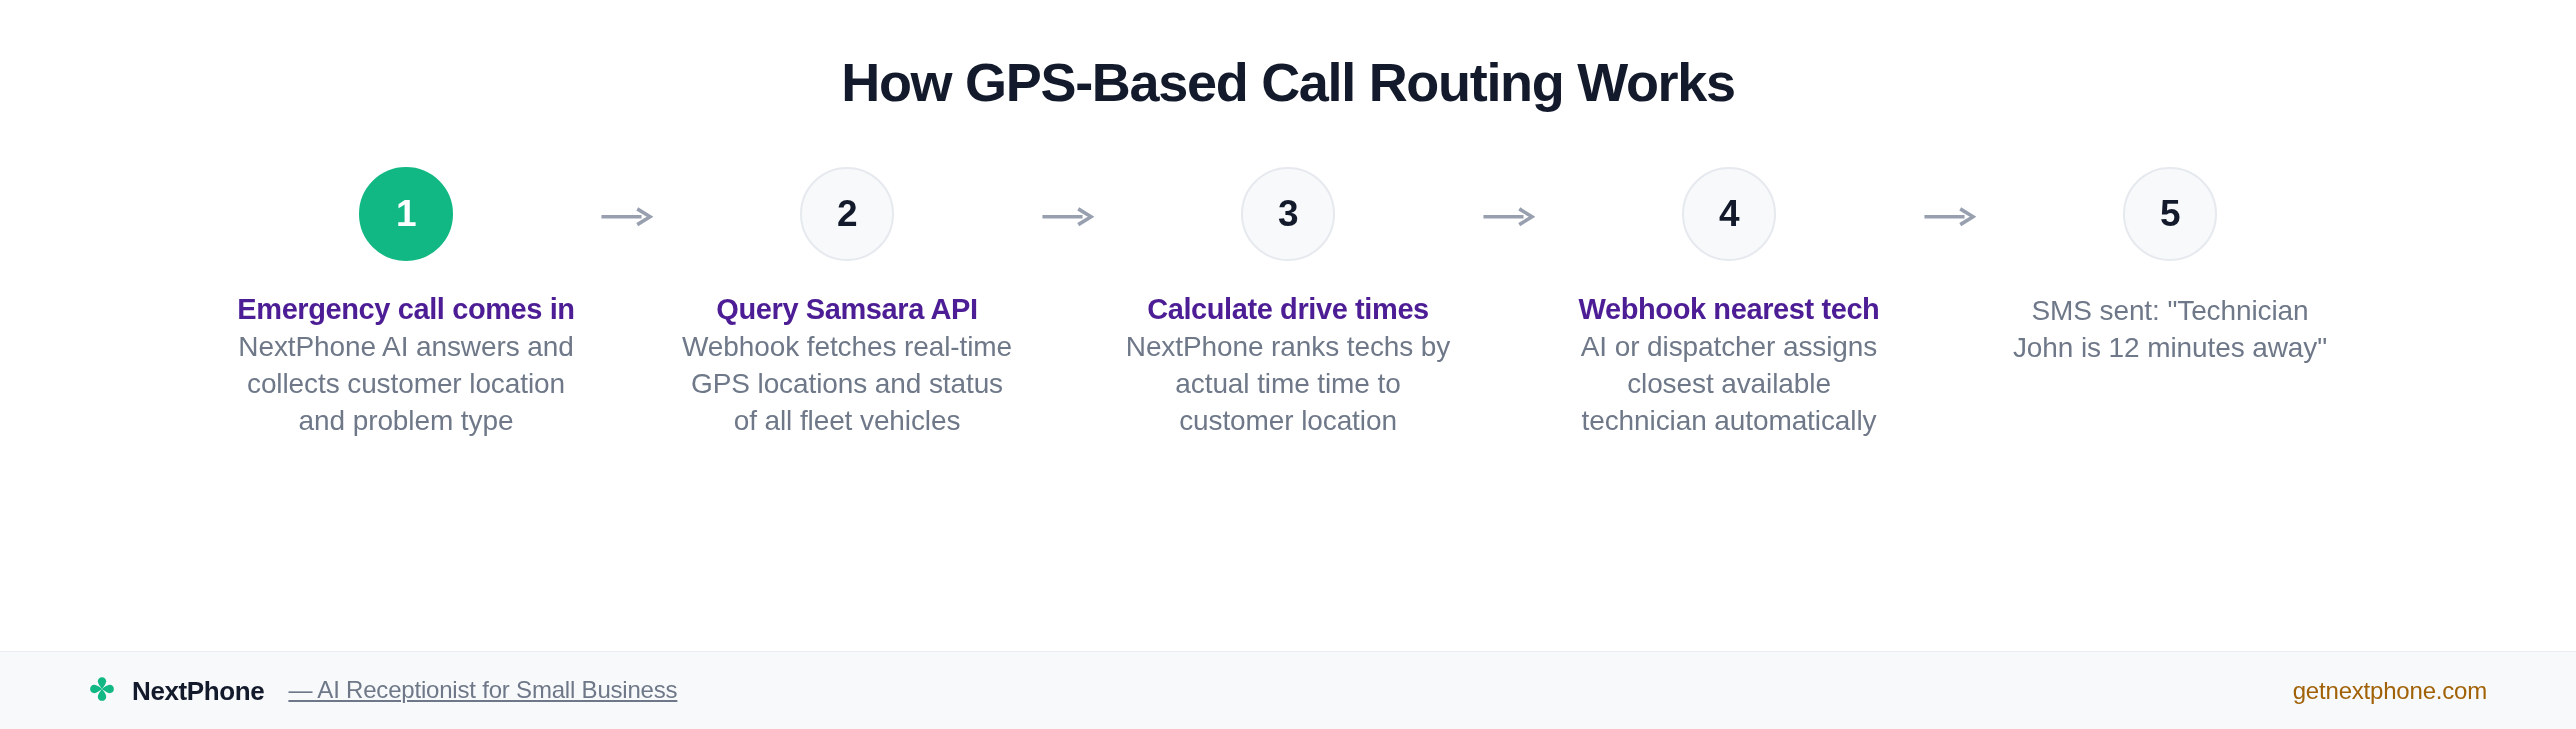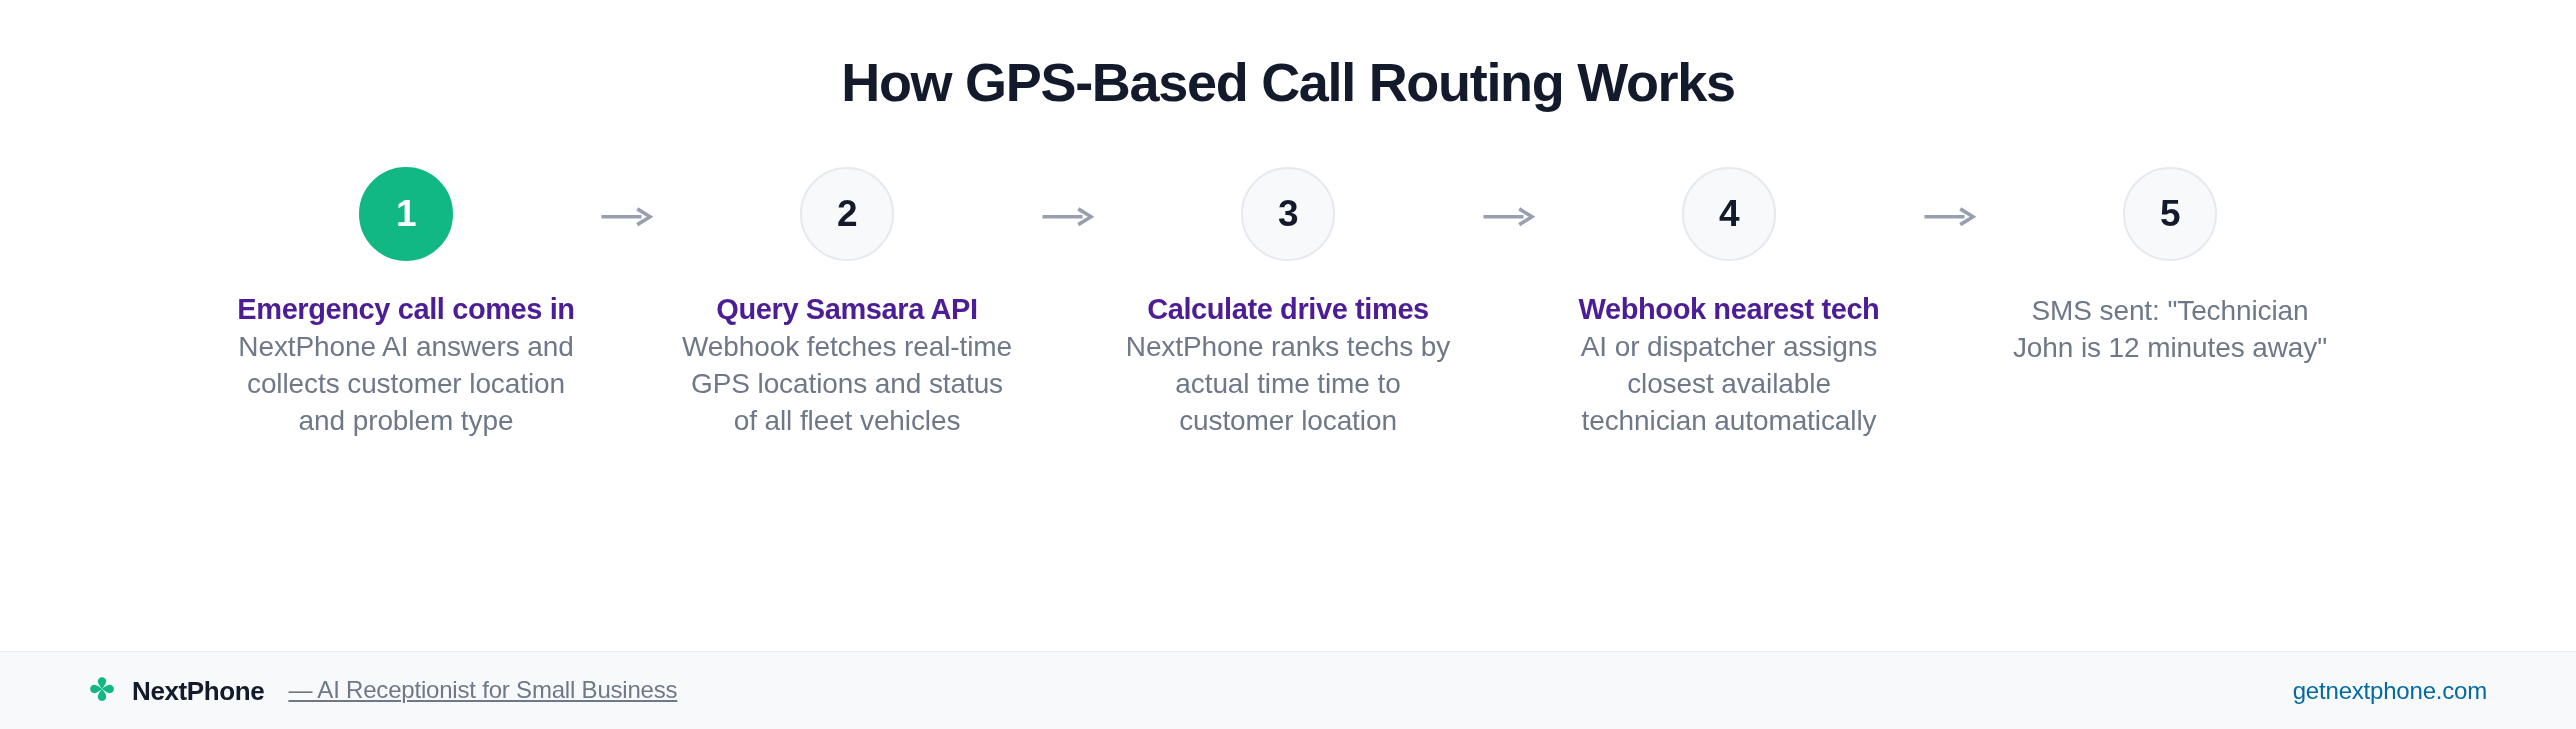--- a/index.html
+++ b/index.html
@@ -160,21 +160,21 @@
     font-weight: 400;
     color: #6e7888;
     letter-spacing: -0.2px;
     margin-left: 7.2px;
     text-decoration: underline;
   }
 
   .footer-url {
     font-size: 24px;
     font-weight: 400;
-    color: #0369a1;
+    color: #a16207;
     letter-spacing: -0.2px;
   }
 </style>
 </head>
 <body>
 
 <div class="infographic">
 
   <div class="title-wrap">
     <h1 class="page-title">How GPS-Based Call Routing Works</h1>

